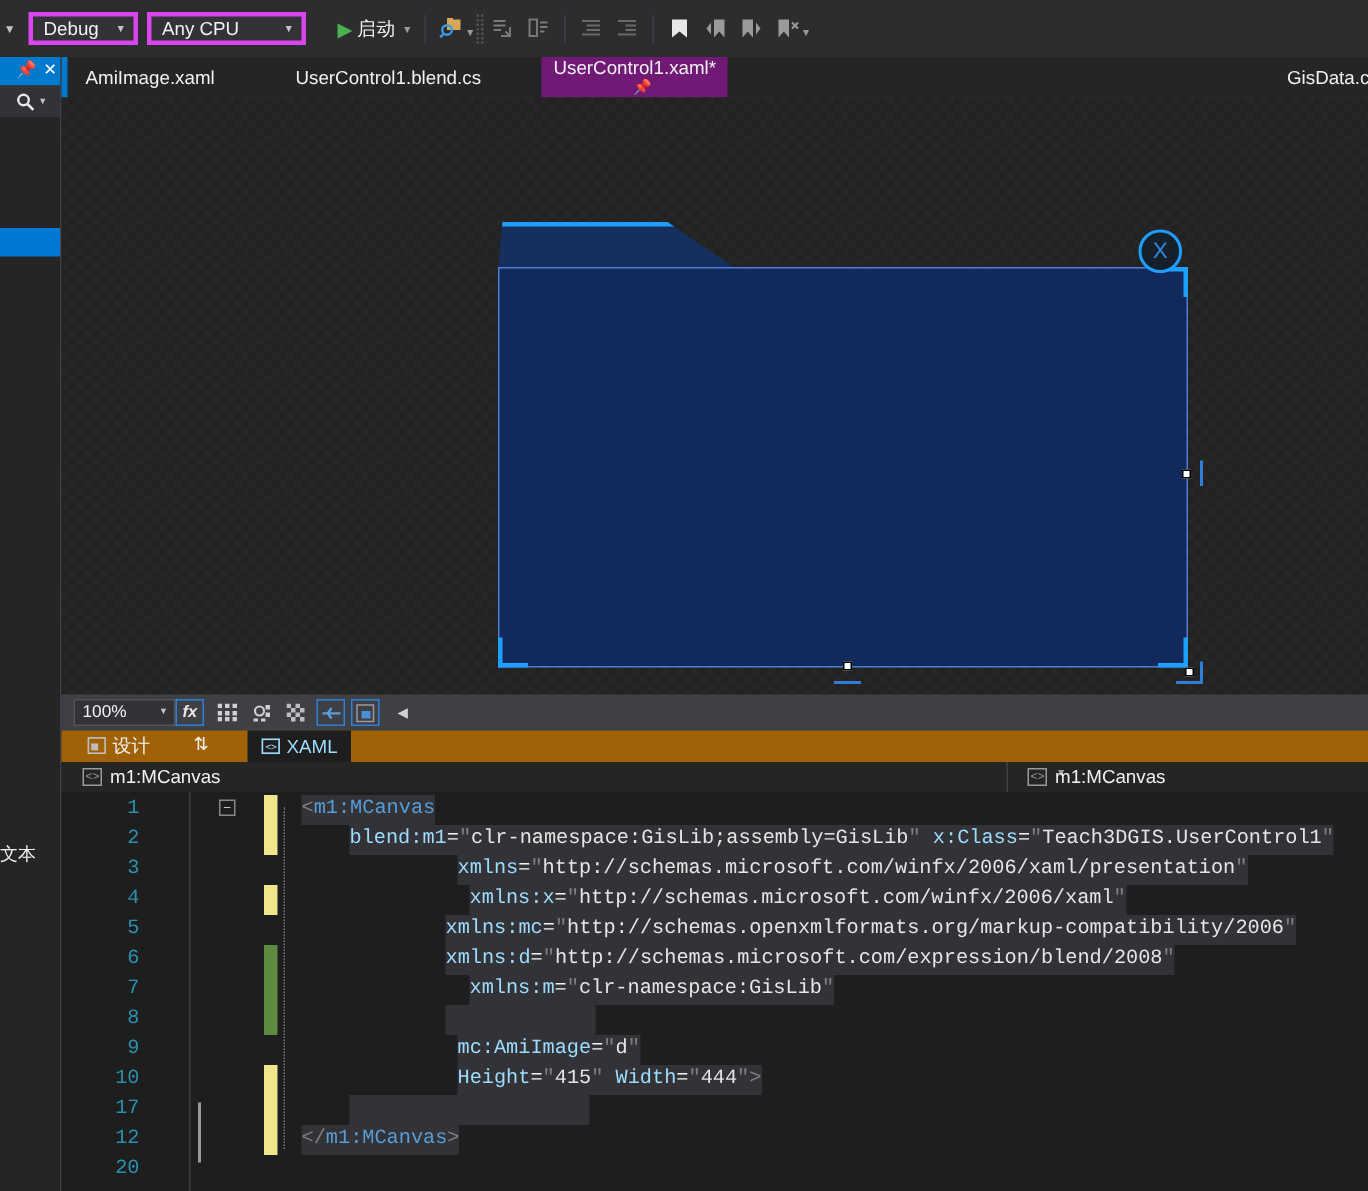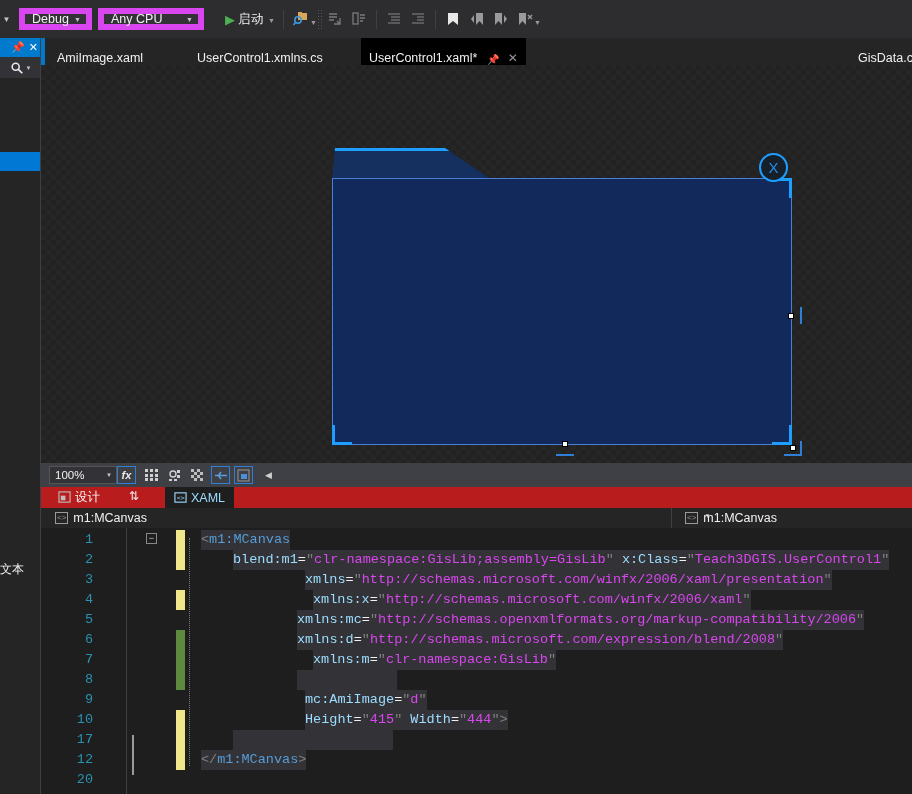--- a/index.html
+++ b/index.html
@@ -16,21 +16,21 @@
   .toolbar {
     position: absolute; left: 0; top: 0; width: 912px; height: 38px;
     background: #2d2d30;
     display: flex; align-items: center;
   }
   .tb-caret {
     width: 13px; height: 38px; display: flex; align-items: center; justify-content: center;
     color: #c5c5c5; font-size: 8px;
   }
   .combo {
-    height: 22px; border: 6px solid #d946ef; background: #333337;
+    height: 22px; border: 3px solid #d946ef; background: #333337;
     display: flex; align-items: center; color: #f1f1f1; font-size: 12.5px;
     margin-left: 6px; padding-left: 7px; position: relative;
   }
   .combo .lbl { flex: 1; white-space: nowrap; }
   .combo .arw { width: 17px; text-align: center; color: #c5c5c5; font-size: 7px; }
   #combo-debug { width: 73px; }
   #combo-cpu { width: 106px; }
   .tb-sep { width: 1px; height: 19px; background: #3f3f46; margin: 0 5px; }
   .tb-btn {
     height: 26px; display: flex; align-items: center; justify-content: center;
@@ -56,24 +56,24 @@
   }
   .ld-sel { position: absolute; left: 0; top: 114px; width: 41px; height: 19px; background: #0078d4; }
   .ld-text { position: absolute; left: 0; top: 523px; width: 41px; font-size: 12px;
     color: #f1f1f1; white-space: nowrap; overflow: hidden; }
   .ld-edge { position: absolute; left: 40px; top: 0; width: 1px; height: 756px; background: #3f3f46; }
 
   
   .tabstrip { position: absolute; left: 41px; top: 38px; width: 871px; height: 27px; background: #252526; }
   .tabstrip .accent { position: absolute; left: 0; top: 0; width: 4px; height: 27px; background: #007acc; }
   .tab {
-    position: absolute; top: 0; height: 27px; display: flex; align-items: flex-end;
+    position: absolute; top: 0; height: 27px; display: flex; align-items: center;
     font-size: 12.5px; color: #f1f1f1; white-space: nowrap; padding: 0 8px;
   }
-  .tab.active { background: #000000; }
+  .tab.active { background: #701a75; flex-direction: column; }
   .tab .t-pin { font-size: 10px; color: #9a9a9a; margin-left: 10px; }
   .tab .t-close { font-size: 12px; color: #9a9a9a; margin-left: 8px; }
 
   
   .designer {
     position: absolute; left: 41px; top: 65px; width: 871px; height: 398px;
     background-color: #262626;
     background-image:
       linear-gradient(45deg, #222 25%, transparent 25%, transparent 75%, #222 75%),
       linear-gradient(45deg, #222 25%, transparent 25%, transparent 75%, #222 75%);
@@ -116,21 +116,21 @@
   }
   .zoom-combo .arw { position: absolute; right: 4px; font-size: 6px; color: #c5c5c5; }
   .ds-btn {
     position: absolute; top: 3px; width: 19px; height: 18px;
     display: flex; align-items: center; justify-content: center;
     color: #d0d0d0; font-size: 11px;
   }
   .ds-btn.outlined { border: 1px solid #2f7fd6; }
 
   
-  .dxtabs { position: absolute; left: 41px; top: 487px; width: 871px; height: 21px; background: #b91c1c; }
+  .dxtabs { position: absolute; left: 41px; top: 487px; width: 871px; height: 21px; background: #a16207; }
   .dx-tab {
     position: absolute; top: 0; height: 21px; display: flex; align-items: center; gap: 4px;
     padding: 0 9px; font-size: 12.5px; color: #f1f1f1;
   }
   .dx-tab.active { background: #1e1e1e; color: #9cdcfe; }
   .swap-btn { position: absolute; left: 88px; top: 2px; font-size: 12px; color: #f1f1f1; }
 
   
   .crumbbar { position: absolute; left: 41px; top: 508px; width: 871px; height: 20px; background: #252526; }
   .crumb {
@@ -164,21 +164,21 @@
     border: 1px solid #888; color: #ccc; font-size: 9px; line-height: 9px;
     text-align: center; background: #1e1e1e;
   }
   .codeline {
     position: absolute; left: 160px; font-size: 13.5px; line-height: 20px;
     white-space: pre; font-family: "Liberation Mono", monospace;
   }
   .hl { background: #333337; }
   .c-tag { color: #569cd6; }
   .c-attr { color: #9cdcfe; }
-  .c-val { color: #d946ef; }
+  .c-val { color: #e5e5e5; }
   .c-punc { color: #808080; }
   .c-quote { color: #808080; }
   .vline { position: absolute; left: 126px; top: 528px; width: 1px; height: 266px; background: #3f3f46; }
   .barleft { position: absolute; left: 132px; top: 735px; width: 2px; height: 40px; background: #9a9a9a; }
 </style>
 </head>
 <body>
 
 <div id="app">
 
@@ -291,21 +291,21 @@
     <div class="ld-edge"></div>
   </div>
 
   <div class="tabstrip">
     <div class="accent"></div>
 
     <div class="tab" style="left:8px">
       <span>AmiImage.xaml</span>
       </div>
     <div class="tab" style="left:148px">
-      <span>UserControl1.xmlns.cs</span>
+      <span>UserControl1.blend.cs</span>
       </div>
     <div class="tab active" style="left:320px">
       <span>UserControl1.xaml*</span>
       <span class="t-pin">📌</span>
       <span class="t-close">✕</span>
     </div>
     <div class="tab" style="left:809px">
       <span>GisData.cs</span>
       </div>
   </div>

